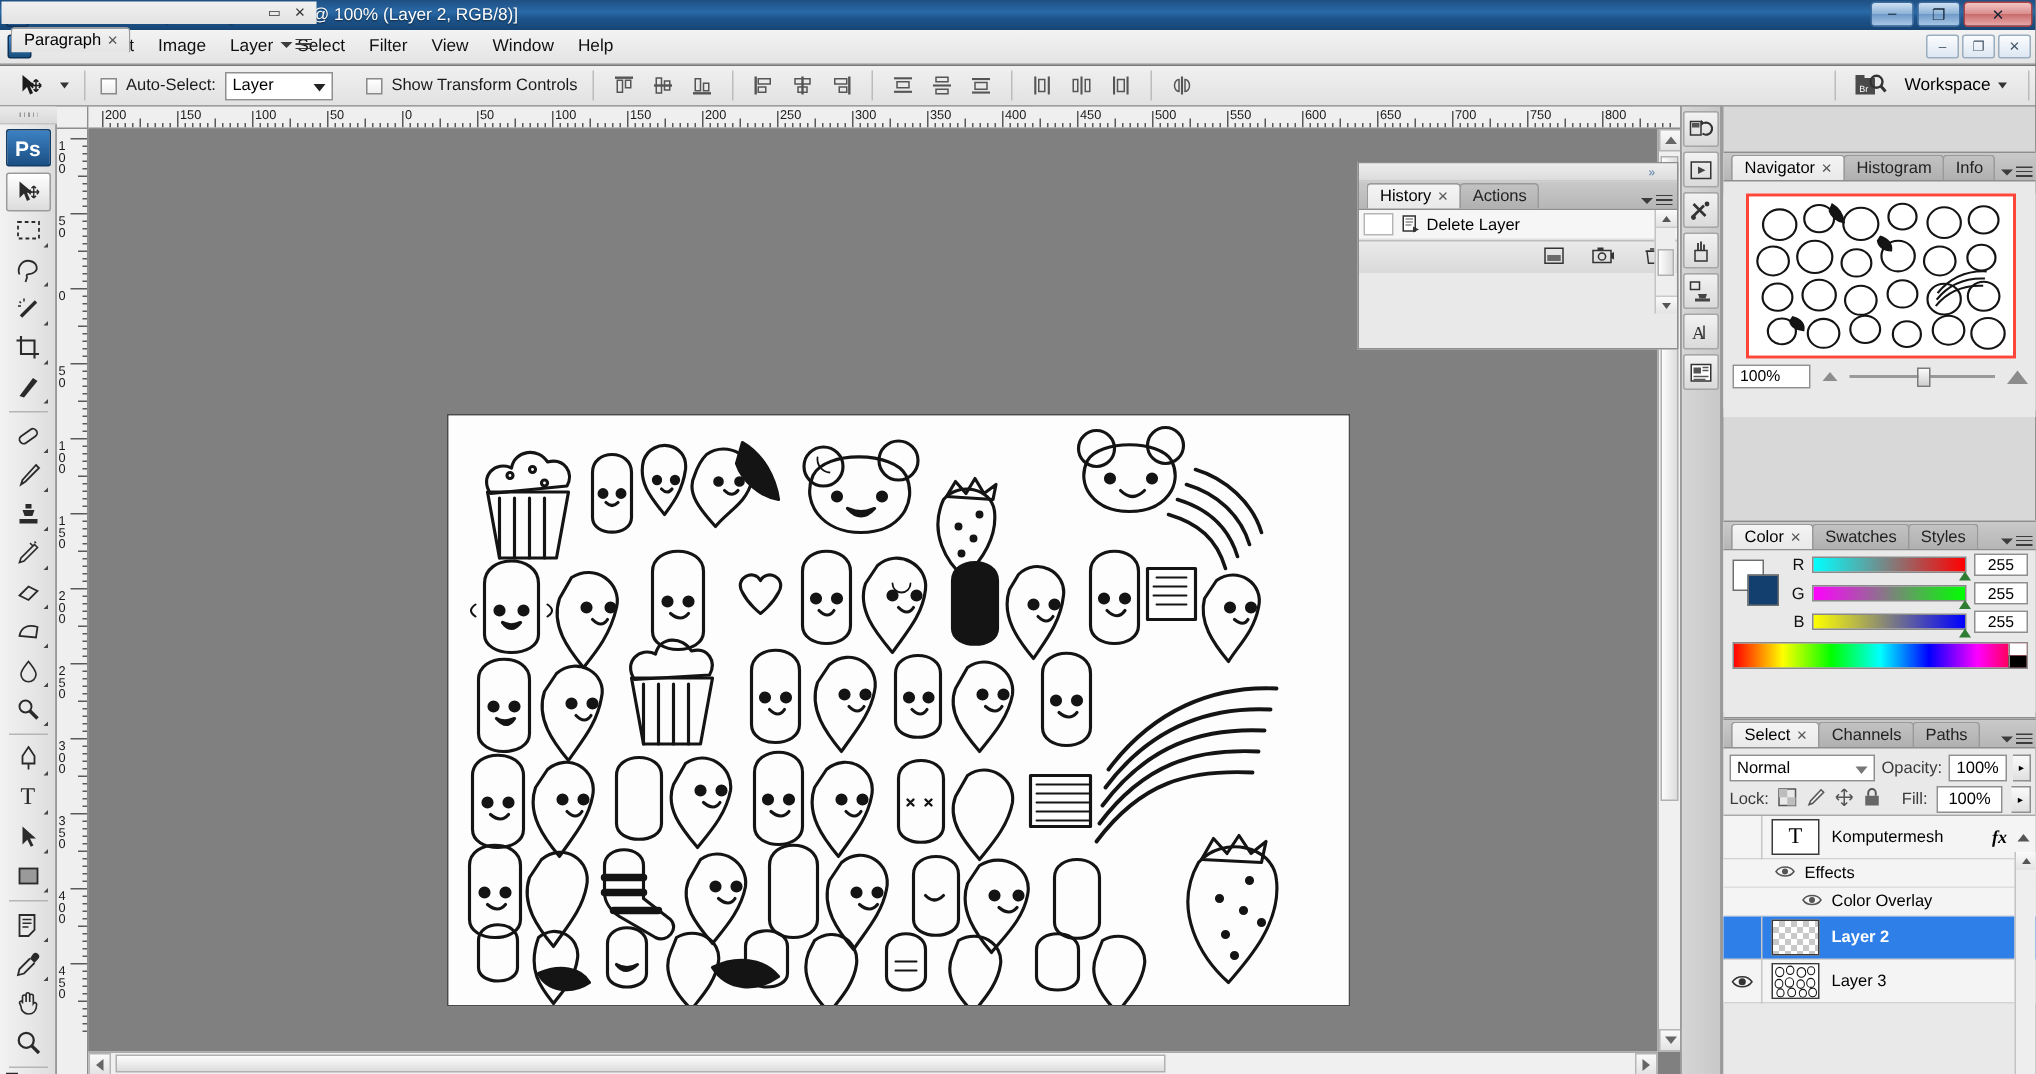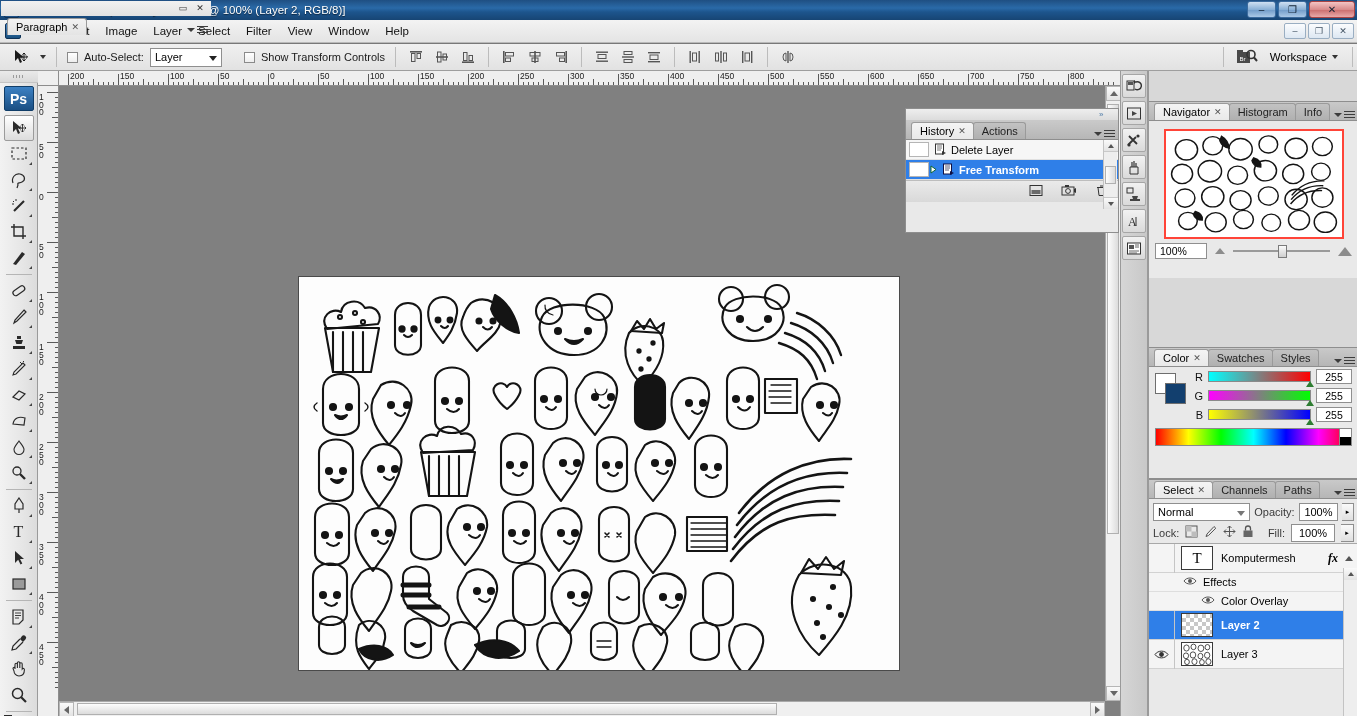--- a/index.html
+++ b/index.html
@@ -1208,36 +1208,20 @@
         <span class="h-chk"></span>
         <span class="h-icon">
           <svg width="13" height="13" viewBox="0 0 13 13">
               <rect x="1.5" y="1" width="8" height="10" fill="#fff" stroke="#333"></rect>
               <path d="M3 3 h5 M3 5 h5 M3 7 h4" stroke="#555" stroke-width=".8"></path>
               <path d="M8 8 l4 2 l-4 2z" fill="#333"></path>
             </svg>
         </span>
         <span>Delete Layer</span>
       </div>
-      <div class="hrow sel">
-        <span class="h-chk"></span>
-        <span style="width:8px;display:flex;justify-content:center;flex:none;">
-          <svg width="7" height="9" viewBox="0 0 7 9">
-              <path d="M1 1 L6 4.5 L1 8 Z" fill="#fff" stroke="#163"></path>
-            </svg>
-        </span>
-        <span class="h-icon">
-          <svg width="13" height="13" viewBox="0 0 13 13">
-              <rect x="1.5" y="1" width="8" height="10" fill="#fff" stroke="#114"></rect>
-              <path d="M3 3 h5 M3 5 h5 M3 7 h4" stroke="#335" stroke-width=".8"></path>
-              <path d="M8 8 l4 2 l-4 2z" fill="#114"></path>
-            </svg>
-        </span>
-        <span>Free Transform</span>
-      </div>
     </div>
     <div class="hist-scroll">
       <div style="width:14px;height:12px;display:flex;align-items:center;justify-content:center;background:linear-gradient(180deg,#fafafa,#e3e3e3);border-bottom:1px solid #c9c9c9">
         <span style="width:0;height:0;border-left:3.5px solid transparent;border-right:3.5px solid transparent;border-bottom:4.5px solid #555;"></span>
       </div>
       <div style="position:absolute;left:1px;top:26px;width:11px;height:18px;background:linear-gradient(90deg,#fdfdfd,#dcdcdc);border:1px solid #b0b0b0"></div>
       <div style="position:absolute;bottom:0;width:14px;height:12px;display:flex;align-items:center;justify-content:center;background:linear-gradient(180deg,#fafafa,#e3e3e3);border-top:1px solid #c9c9c9">
         <span style="width:0;height:0;border-left:3.5px solid transparent;border-right:3.5px solid transparent;border-top:4.5px solid #555;"></span>
       </div>
     </div>

